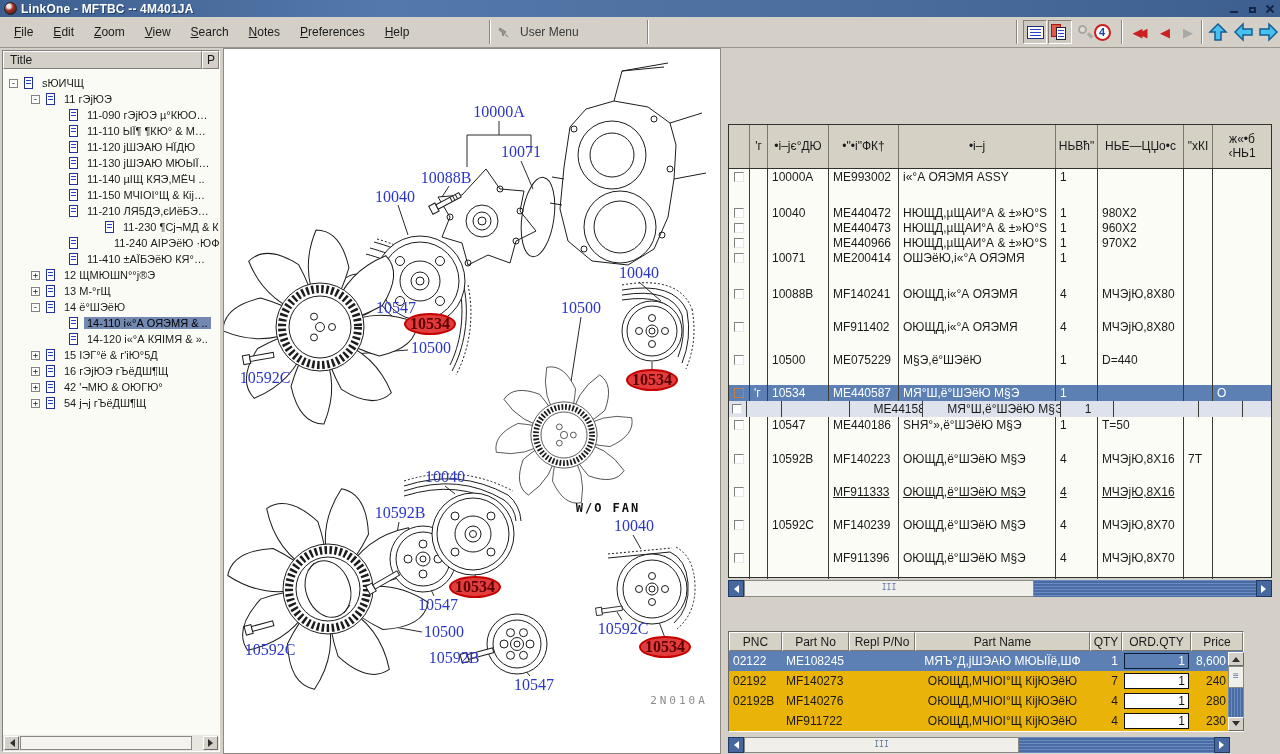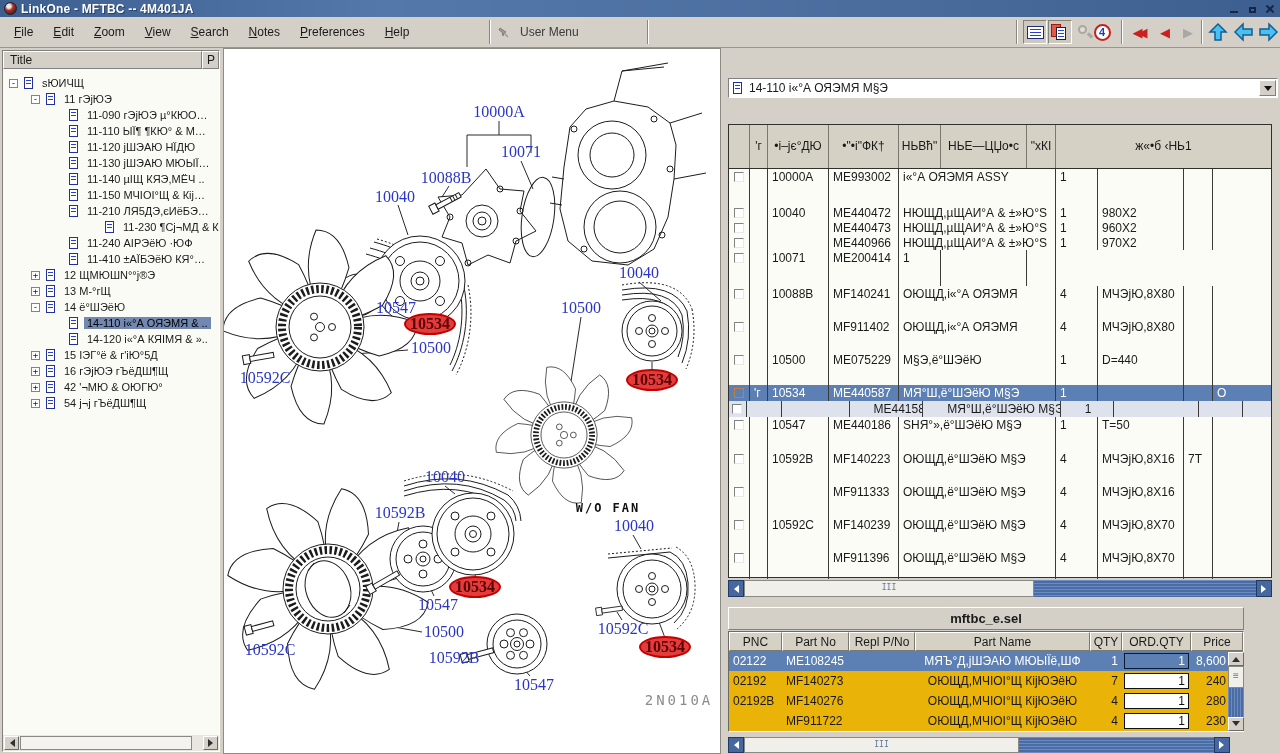--- a/index.html
+++ b/index.html
@@ -66,21 +66,21 @@
   .tlabel.tsel{background:#7388b0;color:#000;}
   
   .splitter{position:absolute;top:48px;bottom:0;width:3px;background:#d4d0c8;}
   .diagram-panel{position:absolute;left:223px;top:48px;width:498px;height:706px;background:#fff;border:1px solid #8e8a84;}
   .diagram-svg{position:absolute;left:0;top:0;}
   .dlabels{position:absolute;inset:0;}
   .dlabel{position:absolute;transform:translate(-50%,-50%);font-family:"Liberation Serif","DejaVu Serif",serif;
     font-size:16px;color:#2a35c8;white-space:nowrap;}
   .dlabel.red{background:#e23c3c;border:2px solid #c40000;border-radius:50%;padding:0 4px;color:#5c0000;font-weight:bold;}
   .dlabel.note{font-family:"DejaVu Sans Mono",monospace;font-weight:bold;font-size:12px;color:#111;letter-spacing:2px;}
-  .dlabel.code{font-family:"DejaVu Sans Mono",monospace;font-size:14px;color:#8c8c8c;letter-spacing:3px;}
+  .dlabel.code{font-family:"DejaVu Sans Mono",monospace;font-size:11px;color:#8c8c8c;letter-spacing:3px;}
   
   .psl-title{position:absolute;left:728px;top:52px;width:550px;height:20px;background:#fff;
     border:1px solid;border-color:#808080 #fff #fff #808080;padding:2px 5px;font-size:12px;}
   .combo{position:absolute;left:728px;top:78px;width:550px;height:20px;background:#fff;
     border:1px solid;border-color:#808080 #fff #fff #808080;display:flex;align-items:center;padding-left:4px;}
   .combo .doc-icon{margin-right:7px;}
   .combo-btn{position:absolute;right:1px;top:1px;width:17px;height:16px;background:#d4d0c8;
     border:1px solid;border-color:#fff #808080 #808080 #fff;display:flex;align-items:center;justify-content:center;}
   .combo-btn::after{content:"";border:4px solid transparent;border-top:5px solid #111;margin-top:4px;}
   .caption{position:absolute;left:728px;top:101px;width:550px;height:21px;display:flex;align-items:center;
@@ -296,21 +296,21 @@
           <span class="doc-icon"></span>
           <span class="tlabel">11-210 ЛЯ5ДЭ,єИёБЭ…</span>
         </div>
 
         <div class="titem" style="padding-left: 66px; margin-left: 36px;">
 
           <span class="doc-icon"></span>
           <span class="tlabel">11-230 ¶Сј¬МД &amp; КЮ…</span>
         </div>
 
-        <div class="titem" style="padding-left: 66px;">
+        <div class="titem" style="padding-left: 66px; gap: 27px;">
 
           <span class="doc-icon"></span>
           <span class="tlabel">11-240 АІРЭёЮ ·ЮФ</span>
         </div>
 
         <div class="titem" style="padding-left: 66px;">
 
           <span class="doc-icon"></span>
           <span class="tlabel">11-410 ±АЇБЭёЮ КЯ°…</span>
         </div>
@@ -692,33 +692,29 @@
 
         <div class="dlabel red" style="left: 441px; top: 598px;">10534</div>
 
         <div class="dlabel code" style="left: 455px; top: 651px;">2N010A</div>
       </div>
   </div>
 
   <div class="splitter" style="left:722px"></div>
 
 
-  <div class="combo">
-    <span class="doc-icon"></span>
-    <span>14-110 i«°А ОЯЭМЯ  М§Э</span>
-    <span class="combo-btn"></span>
-  </div>
 
 
   <div class="ptable">
     <div class="phead">
       <div class="phc" style="width:21px"></div>
       <div class="phc" style="width:18px">'г</div>
       <div class="phc" style="width:61px">•i–jє°ДЮ</div>
       <div class="phc" style="width:70px">•"•i"ФК†</div>
+      <div class="phc" style="width:157px">•i–j</div>
       <div class="phc" style="width:42px">НЬВћ"</div>
       <div class="phc" style="width:86px">НЬЕ—ЦЏо•с</div>
       <div class="phc" style="width:29px">"хКІ</div>
       <div class="phc" style="flex:1;border-right:none">ж«•б ‹НЬ1</div>
     </div>
     <div class="pbody">
 
         <div class="prow" style="height: 36px;">
           <div class="pc c-cb">
             <span class="cb"></span>
@@ -775,20 +771,21 @@
           <div class="pc c-last"></div>
         </div>
 
         <div class="prow" style="height: 36px;">
           <div class="pc c-cb">
             <span class="cb"></span>
           </div>
           <div class="pc c-mark"></div>
           <div class="pc c-pnc">10071</div>
           <div class="pc c-part">ME200414</div>
+          <div class="pc c-name">ОШЭёЮ,i«°А ОЯЭМЯ</div>
           <div class="pc c-qty">1</div>
           <div class="pc c-info"></div>
           <div class="pc c-xkl"></div>
           <div class="pc c-last"></div>
         </div>
 
         <div class="prow" style="height: 33px;">
           <div class="pc c-cb">
             <span class="cb"></span>
           </div>
@@ -879,21 +876,21 @@
           <div class="pc c-mark"></div>
           <div class="pc c-pnc">10592B</div>
           <div class="pc c-part">MF140223</div>
           <div class="pc c-name">ОЮЩД,ё°ШЭёЮ М§Э</div>
           <div class="pc c-qty">4</div>
           <div class="pc c-info">МЧЭјЮ,8X16</div>
           <div class="pc c-xkl">7T</div>
           <div class="pc c-last"></div>
         </div>
 
-        <div class="prow" style="height: 33px;">
+        <div class="prow" style="height: 33px; text-decoration: underline;">
           <div class="pc c-cb">
             <span class="cb"></span>
           </div>
           <div class="pc c-mark"></div>
           <div class="pc c-pnc"></div>
           <div class="pc c-part">MF911333</div>
           <div class="pc c-name">ОЮЩД,ё°ШЭёЮ М§Э</div>
           <div class="pc c-qty">4</div>
           <div class="pc c-info">МЧЭјЮ,8X16</div>
           <div class="pc c-xkl"></div>
@@ -933,21 +930,20 @@
   <div class="hscroll blue blue-track" style="left:728px;top:580px;width:544px;height:17px;">
     <span class="sb-btn" style="left:0;top:0;width:16px;height:17px;">
         <span class="tri tri-l"></span>
       </span>
     <span class="sb-thumb hgrip" style="left:16px;top:0;width:290px;height:17px;"></span>
     <span class="sb-btn" style="right:0;top:0;width:16px;height:17px;">
         <span class="tri tri-r"></span>
       </span>
   </div>
 
-  <div class="sel-title">mftbc_e.sel</div>
 
   <div class="stable">
     <div class="shead">
       <div class="shc" style="width:53px">PNC</div>
       <div class="shc" style="width:67px">Part No</div>
       <div class="shc" style="width:66px">Repl P/No</div>
       <div class="shc" style="width:175px">Part Name</div>
       <div class="shc" style="width:32px">QTY</div>
       <div class="shc" style="width:69px">ORD.QTY</div>
       <div class="shc" style="flex:1">Price</div>

